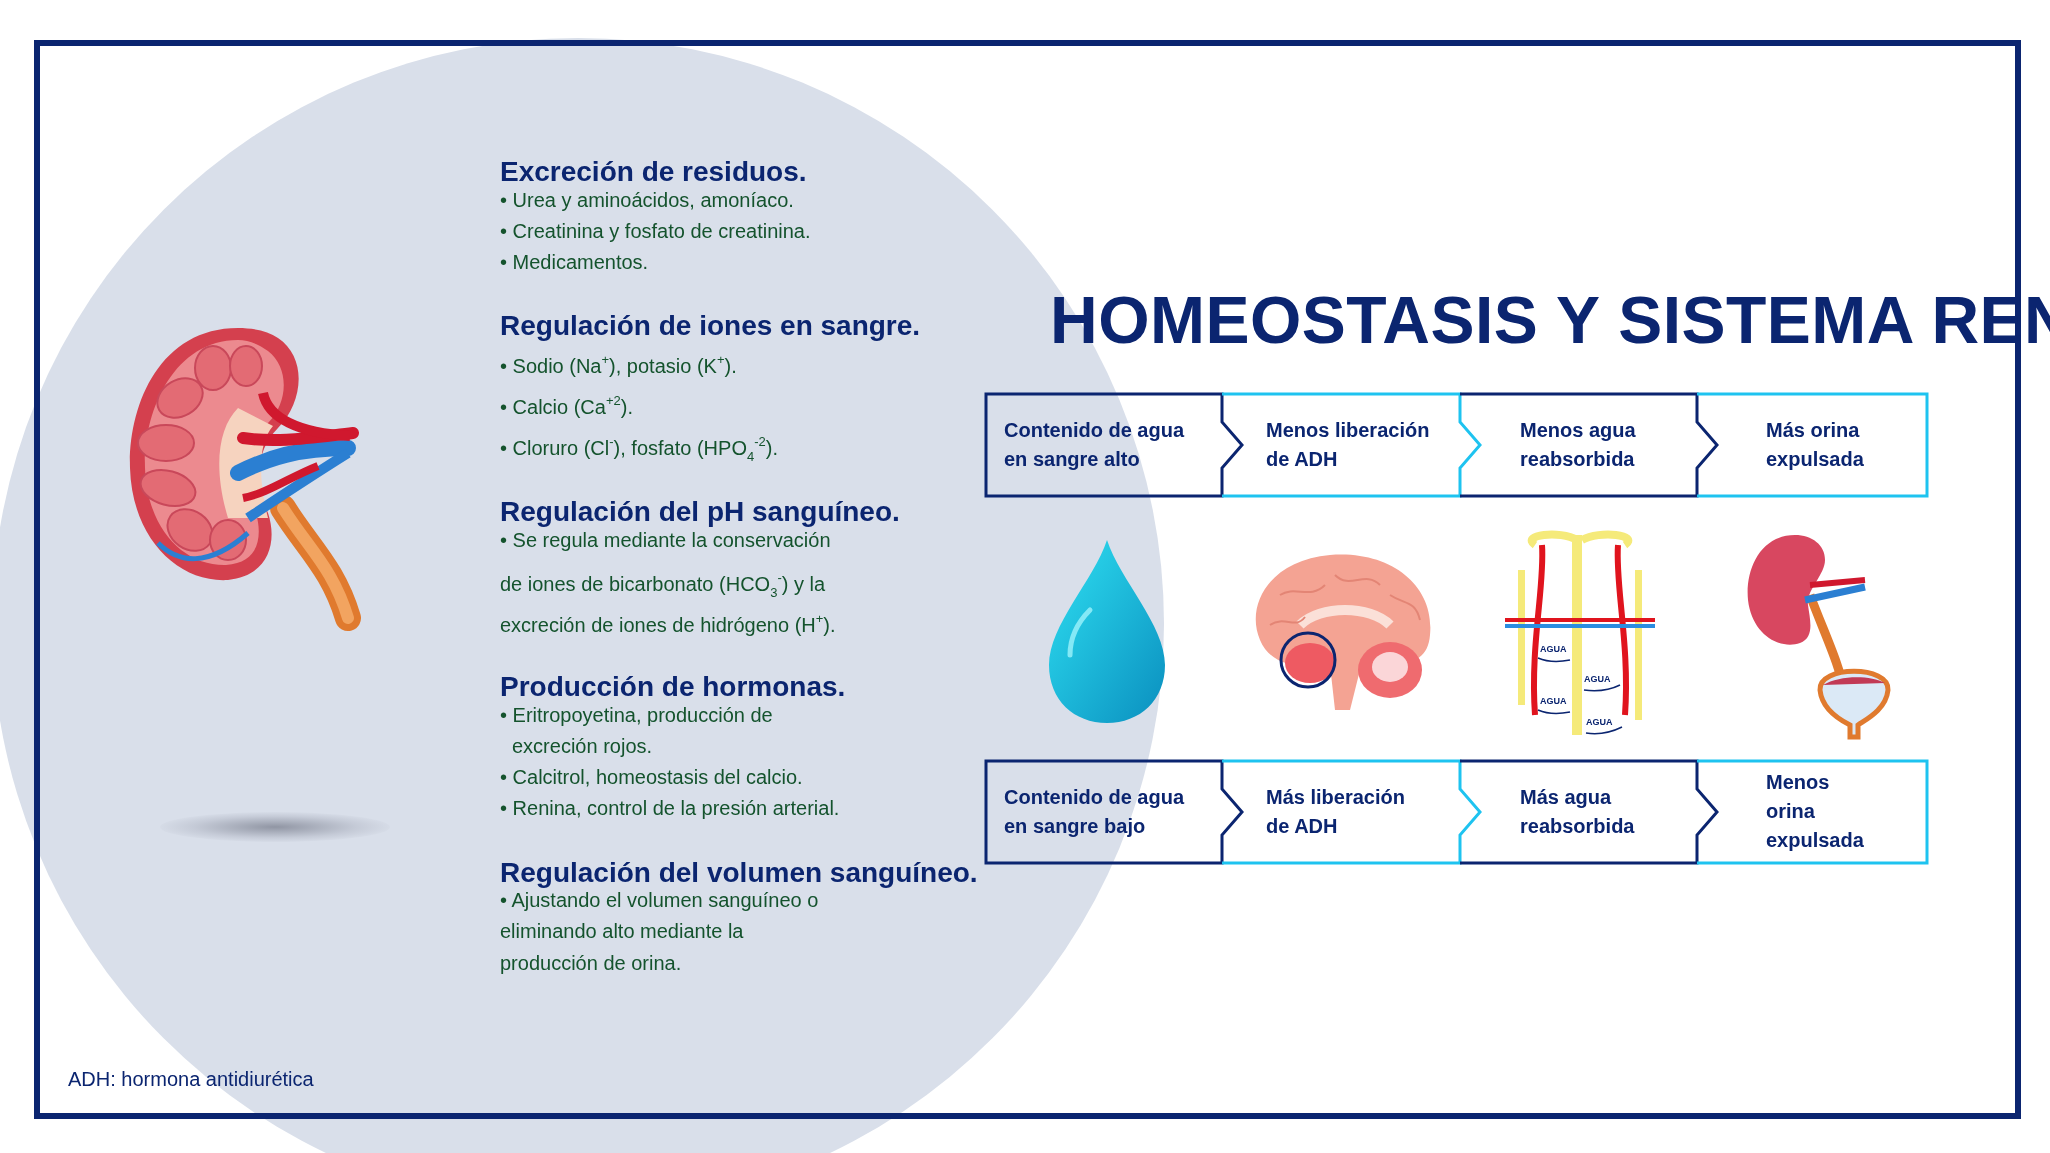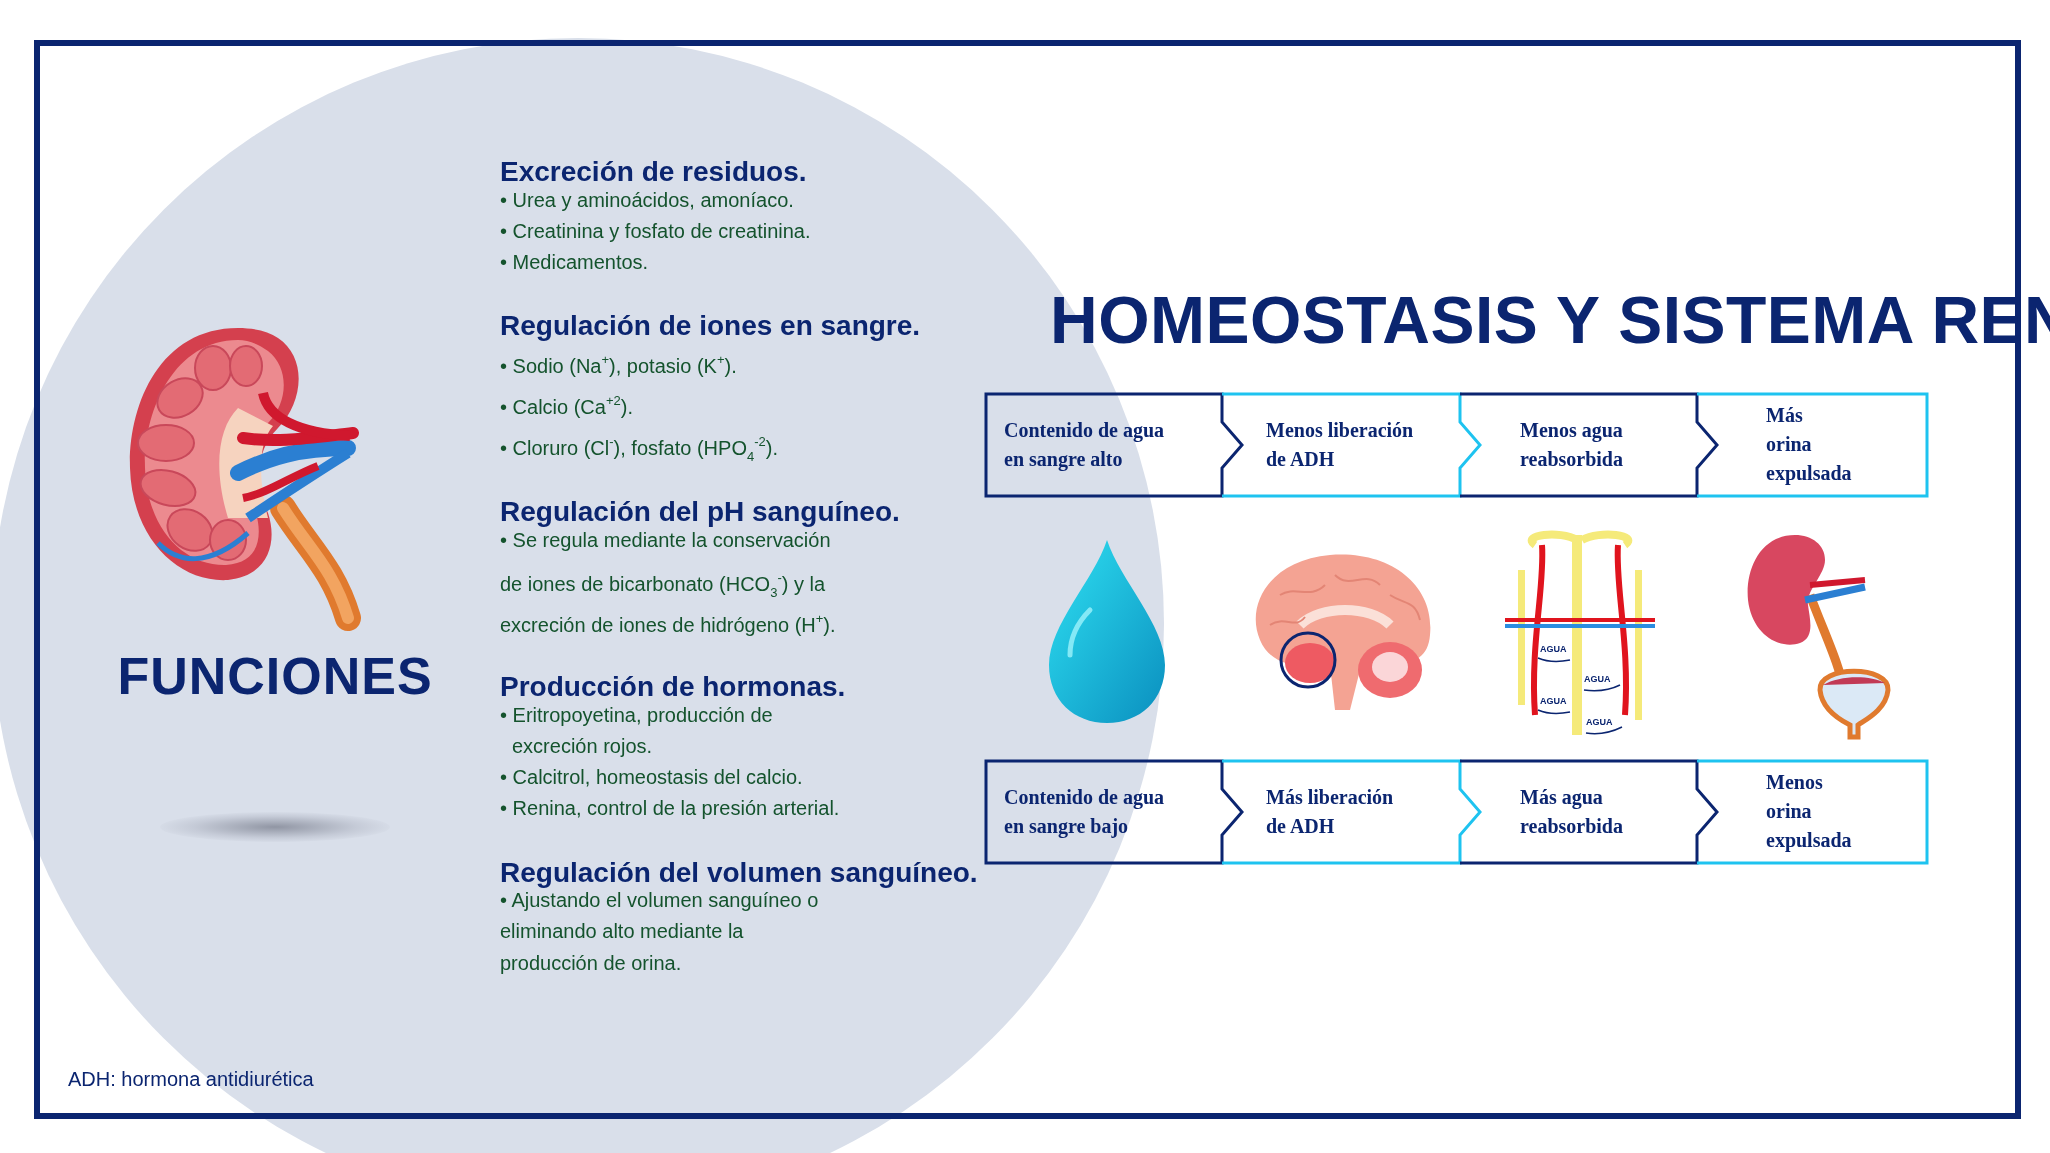--- a/index.html
+++ b/index.html
@@ -15,21 +15,21 @@
   .b { position:absolute; left:0; font-size:20px; color:#14532d; white-space:nowrap; }
   .b sup, .b sub { font-size:13px; }
   .b sup { vertical-align:9px; }
   .b sub { vertical-align:-6px; }
   .title-left { position:absolute; left:95px; top:640px; width:360px; text-align:center; font-weight:bold;
                 font-size:52px; line-height:72px; color:#0b2570; letter-spacing:1px; }
   .shadow { position:absolute; left:160px; top:812px; width:230px; height:30px; border-radius:50%;
             background:radial-gradient(ellipse at center, rgba(120,125,140,0.75) 0%, rgba(160,165,180,0.35) 50%, rgba(217,223,234,0) 75%); }
   .main-title { position:absolute; left:1050px; top:282px; font-weight:bold; font-size:66px; color:#0b2570;
                 letter-spacing:0.5px; white-space:nowrap; }
-  .flow { position:absolute; left:984px; width:830px; height:105px;font-family:Liberation Serif, serif; }
+  .flow { position:absolute; left:984px; width:830px; height:105px; }
   .flow svg { position:absolute; left:0; top:0; }
   .step { position:absolute; top:0; height:105px; display:flex; align-items:center; }
   .step span { font-weight:bold; font-size:20px; line-height:29px; color:#0b2570; white-space:pre-line; }
   .footnote { position:absolute; left:68px; top:1068px; font-size:20px; color:#0b2570; white-space:nowrap; }
 </style>
 </head>
 <body>
 
 <div class="circle"></div>
 <div class="frame"></div>
@@ -51,21 +51,20 @@
   </g>
   <path d="M120 155 C 150 140, 180 130, 230 130" stroke="#2b7fd2" stroke-width="16" fill="none" stroke-linecap="round"></path>
   <path d="M130 200 C 160 180, 190 160, 230 135" stroke="#2b7fd2" stroke-width="10" fill="none"></path>
   <path d="M125 120 C 160 125, 190 120, 235 115" stroke="#d0182e" stroke-width="12" fill="none" stroke-linecap="round"></path>
   <path d="M145 75 C 150 100, 180 115, 232 118" stroke="#d0182e" stroke-width="10" fill="none"></path>
   <path d="M125 180 C 150 175, 170 160, 200 148" stroke="#d0182e" stroke-width="8" fill="none"></path>
   <path d="M40 225 C 60 245, 90 250, 130 215" stroke="#2b7fd2" stroke-width="5" fill="none"></path>
 </svg>
 
 <div class="title-left">
-  <div>FUNCIONES</div>
 </div>
 <div class="shadow"></div>
 
 <div class="left-text">
   <div class="h" style="top:156px">Excreción de residuos.</div>
   <div class="b" style="top:189px">• Urea y aminoácidos, amoníaco.</div>
   <div class="b" style="top:220px">• Creatinina y fosfato de creatinina.</div>
   <div class="b" style="top:251px">• Medicamentos.</div>
 
   <div class="h" style="top:310px">Regulación de iones en sangre.</div>

